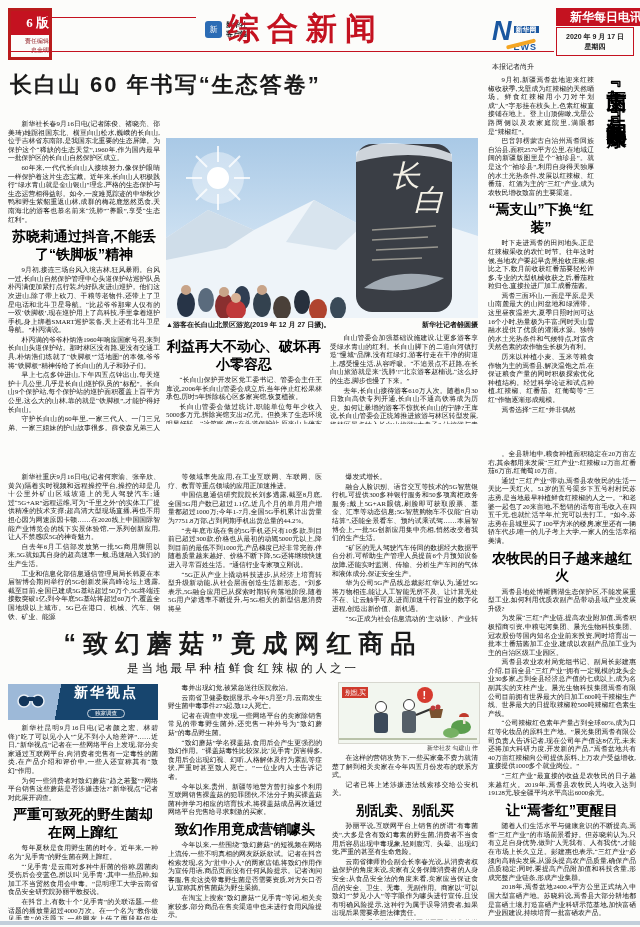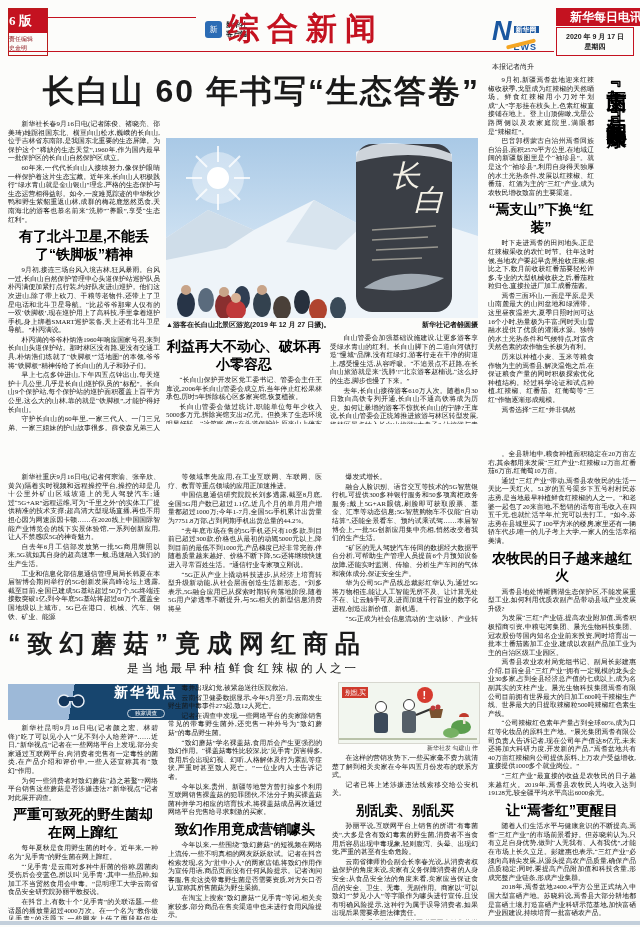--- a/index.html
+++ b/index.html
@@ -1,53 +1,53 @@
 <!DOCTYPE html>
 <html><head>
 <meta charset="utf-8">
 <style>
   html,body{margin:0;padding:0;background:#e9e9e7;}
   #paper{position:relative;width:640px;height:927px;margin:0 auto;background:#fcfcfa;overflow:hidden;
          font-family:"Liberation Serif","DejaVu Serif",serif;color:#1a1a1a;}
   .abs{position:absolute;}
   .hei{font-family:"Liberation Sans","DejaVu Sans",sans-serif;font-weight:bold;}
   
-  .edition-box{left:8px;top:8px;width:38px;height:46px;border:1px solid #b91c1c;text-align:left;}
+  .edition-box{left:8px;top:8px;width:38px;height:46px;border:3px solid #b91c1c;text-align:right;}
   .edition-top{background:#c41220;color:#fff;font-size:13px;line-height:24px;height:24px;font-family:"Liberation Serif",serif;font-weight:bold;}
   .edition-ed{font-size:6px;line-height:1.5;color:#8a1016;padding-top:2px;}
   .red-rule{left:8px;top:51px;width:546px;height:1px;background:#c41220;}
   .red-rule-t{left:46px;top:17px;width:150px;height:1px;background:#c41220;}
   .applogo{left:205px;top:20px;display:flex;align-items:center;gap:4px;}
   .app-ic{width:17px;height:17px;background:#2b6cb5;border-radius:3px;color:#fff;font-size:8px;line-height:17px;text-align:center;font-family:"Liberation Sans",sans-serif;}
   .app-tx{font-size:7px;line-height:1.3;font-weight:bold;color:#222;font-family:"Liberation Sans",sans-serif;}
   .section-title{left:156px;top:8px;width:300px;text-align:center;font-size:31px;letter-spacing:8px;color:#c41220;font-weight:bold;font-family:"Liberation Serif",serif;}
   .newslogo{left:492px;top:18px;display:flex;align-items:flex-start;}
   .news-n{font-size:27px;font-weight:900;color:#1a57a0;font-family:"Liberation Sans",sans-serif;font-style:italic;line-height:26px;}
   .news-stack{margin-left:2px;font-family:"Liberation Sans",sans-serif;color:#1a57a0;}
   .news-cn{font-size:7px;font-weight:bold;background:#1a57a0;color:#fff;padding:0 2px;}
   .news-en{font-size:9px;font-weight:bold;letter-spacing:1px;}
   .news-swoosh{position:absolute;left:14px;top:24px;width:30px;height:4px;background:#f5a623;border-radius:3px;transform:rotate(-14deg);}
   .masthead{left:556px;top:8px;width:100px;height:18px;background:#c41220;color:#fff;font-size:12px;line-height:18px;text-align:center;font-weight:bold;font-family:"Liberation Serif",serif;}
   .datebox{left:556px;top:27px;width:76px;height:27px;border:1px solid #c41220;text-align:center;font-family:"Liberation Sans",sans-serif;}
   .date-l1{font-size:7px;font-weight:bold;margin-top:4px;}
   .date-l2{font-size:7px;font-weight:bold;}
   
-  .h-changbai{left:10px;top:70px;width:470px;text-align:right;font-size:32px;letter-spacing:2px;}
+  .h-changbai{left:10px;top:70px;width:470px;text-align:left;font-size:22px;letter-spacing:2px;}
   .h-5g{left:8px;top:433px;width:470px;text-align:center;font-size:29px;letter-spacing:3px;font-family:"Liberation Serif","DejaVu Serif",serif;font-weight:bold;}
-  .h-mush{left:8px;top:627px;width:470px;font-size:25px;letter-spacing:7px;}
+  .h-mush{left:8px;top:627px;width:470px;text-align:center;font-size:25px;letter-spacing:7px;}
   .sub-mush{left:8px;top:661px;width:470px;text-align:center;font-size:11.5px;letter-spacing:3px;color:#111;}
   
   .col{overflow:hidden;text-align:justify;}
   .para{font-size:6.8px;line-height:8.6px;margin:0 0 1px;text-indent:2em;color:#151515;}
   .subhead{font-family:"Liberation Sans",sans-serif;font-weight:bold;font-size:14px;line-height:1.25;text-align:center;text-indent:0;margin:4px 0 3px;color:#000;}
   
   .photo{left:166px;top:138px;width:312px;height:180px;}
   .caption{left:166px;top:320px;width:312px;display:flex;justify-content:space-between;font-size:7px;font-weight:bold;font-family:"Liberation Sans",sans-serif;color:#222;}
   
-  .badge{left:8px;top:684px;width:150px;height:36px;background:linear-gradient(100deg,#9db9d8 0 34%,#17456e 34%);display:flex;align-items:center;padding-left:40px;}
+  .badge{left:8px;top:684px;width:150px;height:36px;background:linear-gradient(100deg,#9db9d8 0 34%,#17456e 34%);display:flex;align-items:center;}
   .badge-ic{width:46px;text-align:center;}
   .badge-tx{flex:1;text-align:center;color:#fff;}
   .badge-main{font-family:"Liberation Sans",sans-serif;font-weight:bold;font-size:14px;letter-spacing:2px;line-height:1.1;}
   .badge-sub{display:inline-block;margin-top:2px;border:1px solid rgba(255,255,255,.75);border-radius:5px;font-size:5.5px;padding:0 7px;color:#fff;}
   
   .cartoon{left:338px;top:682px;width:140px;height:60px;border:1px solid #d7d7cf;background:#f2f6ef;}
   .cartoon-cap{left:338px;top:744px;width:140px;text-align:right;font-size:6px;color:#333;}
   
   .yq-byline{left:492px;top:62px;width:140px;font-size:7px;color:#222;}
   .yq-top-text{left:488px;top:76px;width:106px;height:372px;}
@@ -94,21 +94,21 @@
   <div class="abs datebox">
     <div class="date-l1">2020 年 9 月 17 日</div>
     <div class="date-l2">星期四</div>
   </div>
 
   <div class="abs hei h-changbai">长白山 60 年书写“生态答卷”</div>
 
   <div class="abs col" style="left:8px;top:120px;width:152px;height:312px;">
       <p class="para">新华社长春9月16日电(记者陈俊、褚晓亮、邵美琦)雄踞祖国东北、横亘白山松水,巍峨的长白山,位于吉林省东南部,是我国东北重要的生态屏障。为保护这个“稀缺的生态天堂”,1960年,作为国内最早一批保护区的长白山自然保护区成立。</p>
       <p class="para">60年来,一代代长白山人接续努力,像保护眼睛一样保护着这片生态宝藏。近年来,长白山人积极践行“绿水青山就是金山银山”理念,严格的生态保护与生态运营相得益彰。如今,一度难觅踪迹的中华秋沙鸭和野生紫貂重返山林,成群的梅花鹿悠然觅食,天南海北的游客也慕名前来“洗肺”“养眼”,享受“生态红利”。</p>
-      <h4 class="subhead">有了北斗卫星,不能丢了“铁脚板”精神</h4>
+      <h4 class="subhead">苏晓莉通过抖音,不能丢了“铁脚板”精神</h4>
       <p class="para">9月初,接连三场台风入境吉林,狂风暴雨。台风一过,长白山自然保护管理中心头道保护站巡护队员朴丙满便加紧打点行装,约好队友进山巡护。他们这次进山,除了带上砍刀、干粮等老物件,还带上了卫星电话和北斗卫星导航。“比起爷爷那辈人仅有的一双‘铁脚板’,现在巡护用上了高科技,手里拿着巡护手机,身上绑着SMART巡护装备,天上还有北斗卫星导航。”朴丙满说。</p>
       <p class="para">朴丙满的爷爷朴炳浩1960年响应国家号召,来到长白山头道保护站。那时林区没有路,更没有交通工具,朴炳浩们练就了“铁脚板”“活地图”的本领,爷爷将“铁脚板”精神传给了长白山的儿子和孙子们。</p>
       <p class="para">早上七点多钟进山,下午四五点钟出山,每天巡护十几公里,几乎是长白山巡护队员的“标配”。长白山9个保护站,每个保护站的巡护面积覆盖上百平方公里,这么大的山林,靠的就是“铁脚板”,才能护得好长白山。</p>
       <p class="para">守护长白山的60年里,一家三代人、一门三兄弟、一家三姐妹的护山故事很多。薛俊森兄弟三人全在长白山工作,父亲是第一代守护人。</p>
     </div>
 
   <div class="abs photo">
     <svg width="312" height="180" viewBox="0 0 312 180">
       <defs>
         <linearGradient id="sky" x1="0" y1="0" x2="0" y2="1">

